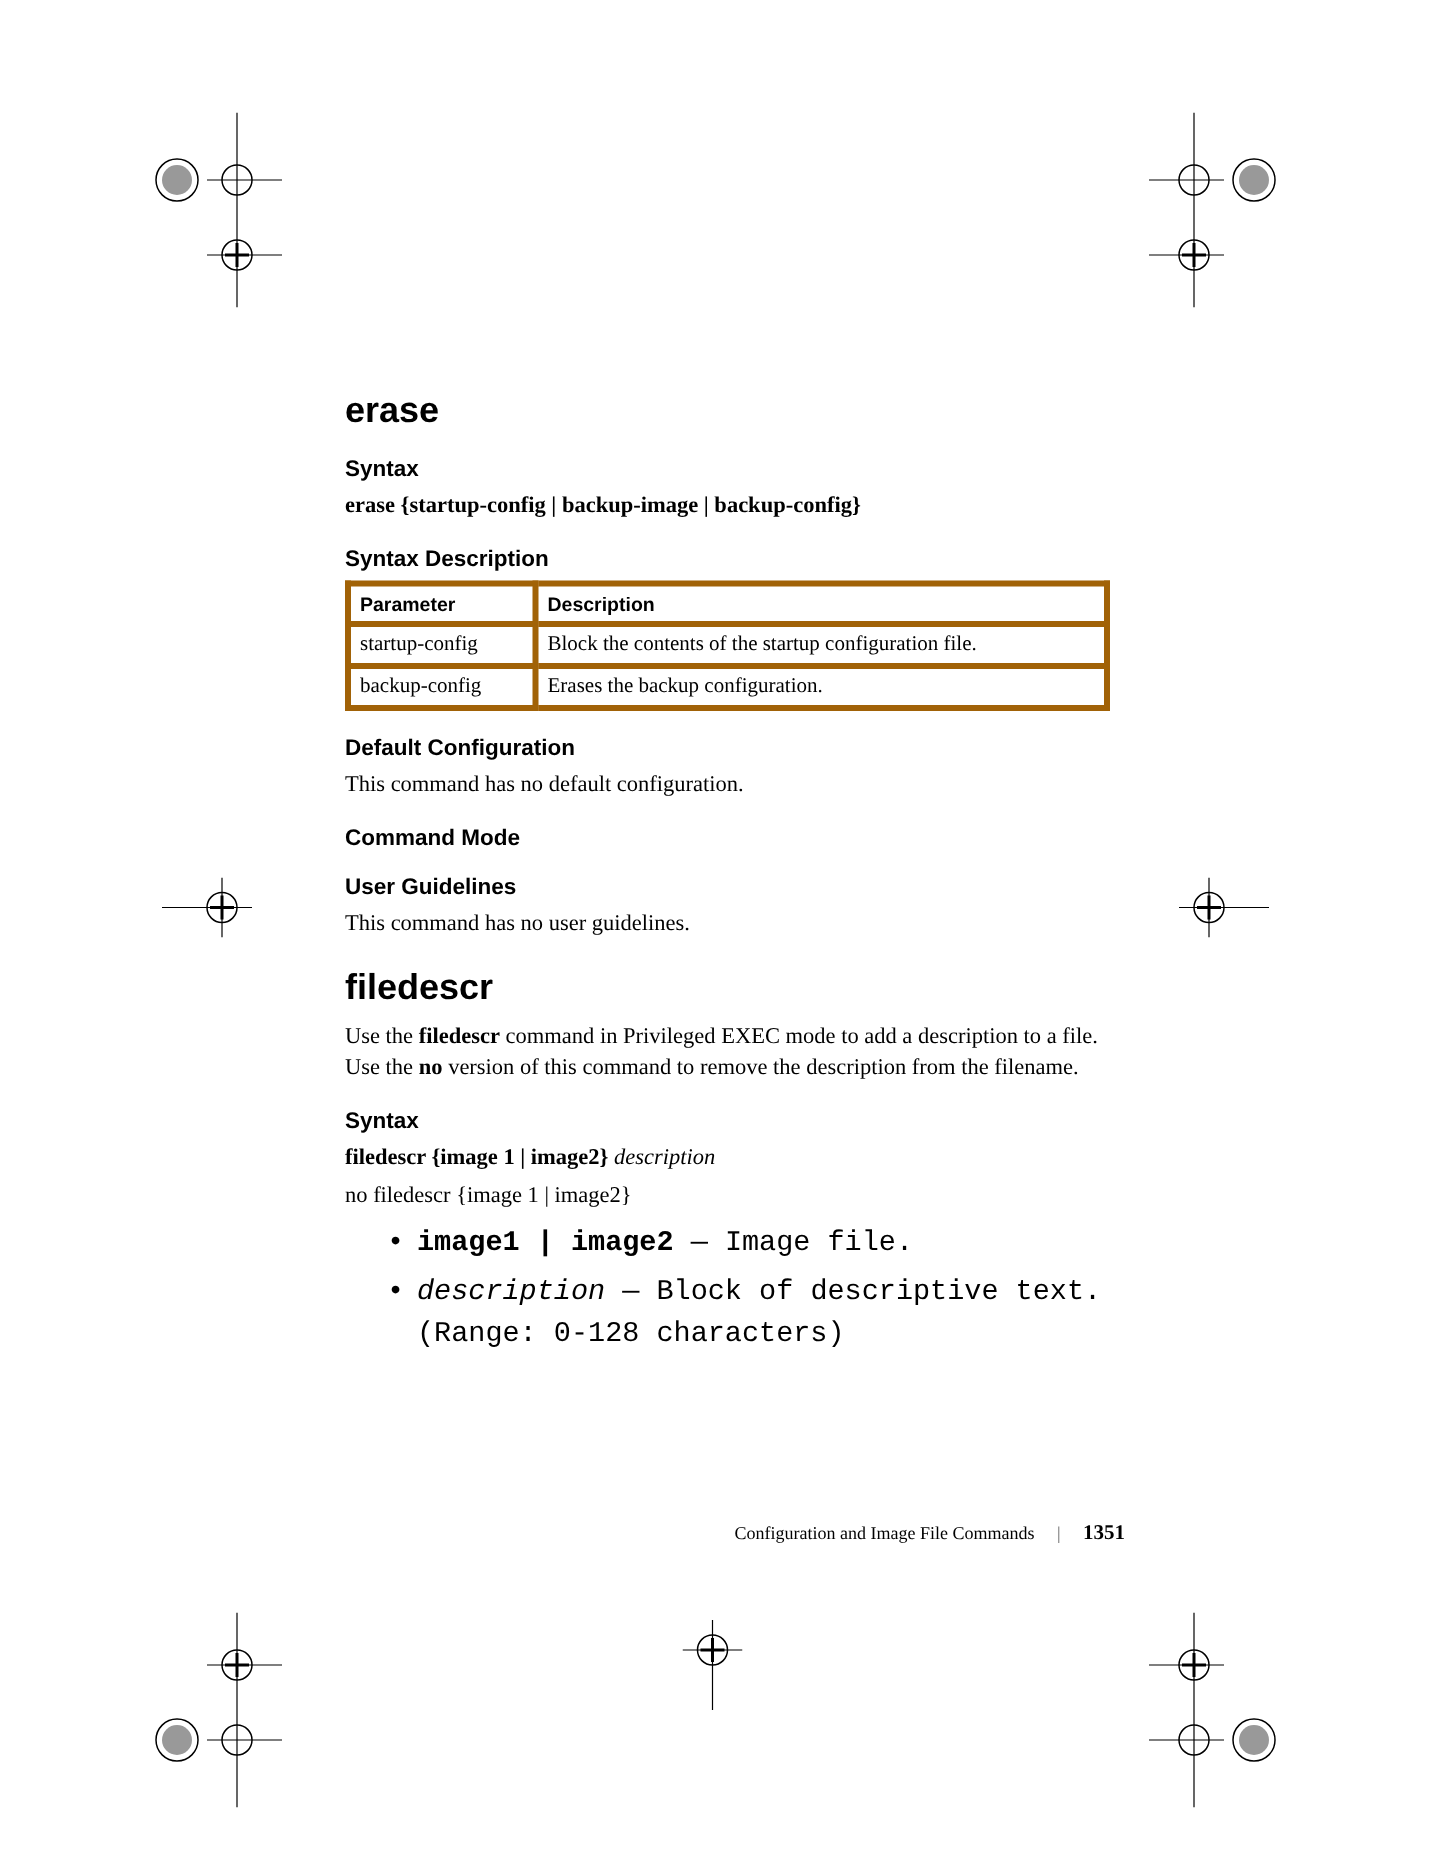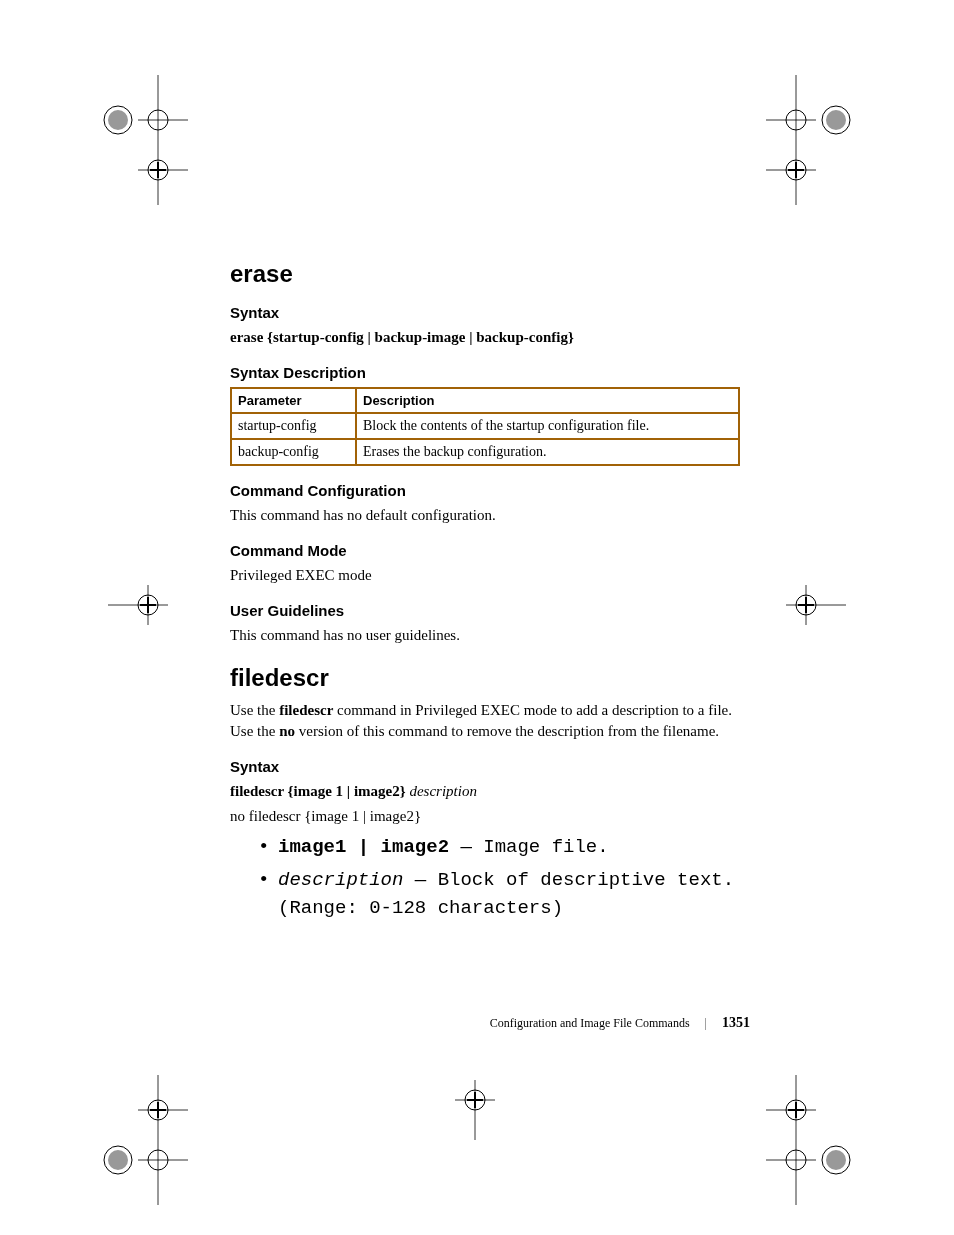--- a/index.html
+++ b/index.html
@@ -52,21 +52,21 @@
     .italic {
       font-style: italic;
     }
     table {
       border-collapse: collapse;
       width: 100%;
       margin-top: 6px;
       margin-bottom: 10px;
     }
     th, td {
-      border: 2px solid #a16207;
+      border: 4px solid #a16207;
       padding: 4px 6px;
       text-align: left;
       font-size: 14px;
       vertical-align: top;
     }
     th {
       font-family: Arial, Helvetica, sans-serif;
       font-weight: bold;
       font-size: 13px;
     }
@@ -216,25 +216,24 @@
         <td>startup-config</td>
         <td>Block the contents of the startup configuration file.</td>
       </tr>
       <tr>
         <td>backup-config</td>
         <td>Erases the backup configuration.</td>
       </tr>
     </tbody>
   </table>
 
-  <h2>Command Configuration</h2>
+  <h2>Default Configuration</h2>
   <p>This command has no default configuration.</p>
 
   <h2>Command Mode</h2>
-  <p>Privileged EXEC mode</p>
 
   <h2>User Guidelines</h2>
   <p>This command has no user guidelines.</p>
 
   <h1 style="margin-top:18px;">filedescr</h1>
   <p>
     <span>Use the </span><span class="bold">filedescr</span><span> command in Privileged EXEC mode to add a description to a file. Use the </span><span class="bold">no</span><span> version of this command to remove the description from the filename.</span>
   </p>
 
   <h2>Syntax</h2>

